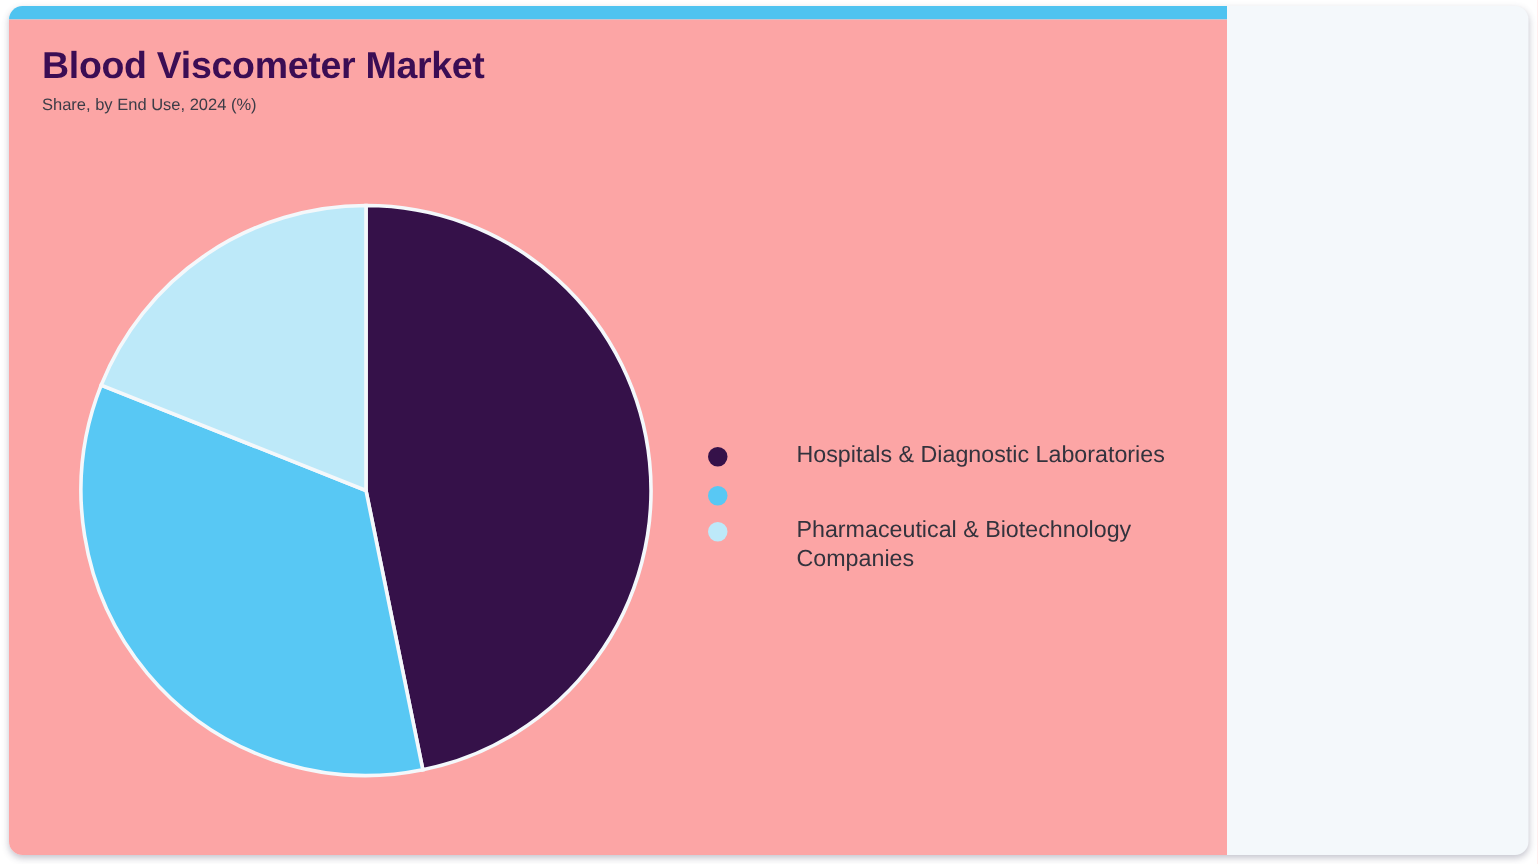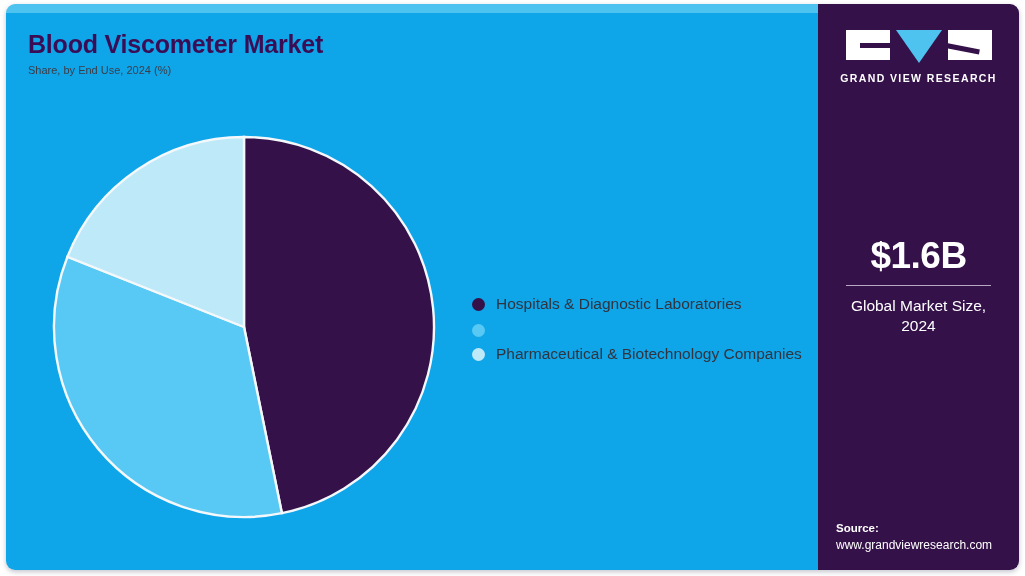--- a/index.html
+++ b/index.html
@@ -41,21 +41,21 @@
     background: #4fc3f0;
   }
 
   
   .main-area {
     position: absolute;
     left: 0;
     top: 9px;
     width: 812px;
     height: 557px;
-    background: #0ea5e9;
+    background: #fca5a5;
   }
 
   .titles {
     position: absolute;
     left: 22px;
     top: 17px;
     width: 700px;
   }
   .title-main {
     font-size: 25px;
@@ -100,20 +100,21 @@
     width: 13px;
     height: 13px;
     border-radius: 50%;
     margin-top: 4px;
     margin-right: 11px;
   }
   .legend-label {
     font-size: 15.5px;
     color: #33333d;
     line-height: 1.24;
+    margin-left: 35px;
   }
 
   
   .side-panel {
     position: absolute;
     right: 0;
     top: 0;
     width: 201px;
     height: 566px;
     background: #351149;
@@ -258,37 +259,14 @@
         </div>
 
         <div class="legend-item">
           <span class="legend-dot" style="background:#bde9f9"></span>
           <span class="legend-label">Pharmaceutical &amp; Biotechnology Companies</span>
         </div>
 
       </div>
     </div>
 
-    <div class="side-panel">
-
-      <div class="logo-block">
-        <div class="logo-marks">
-          <span class="logo-g"></span>
-          <span class="logo-v"></span>
-          <span class="logo-r"></span>
-        </div>
-        <div class="logo-text">GRAND VIEW RESEARCH</div>
-      </div>
-
-      <div class="stat-block">
-        <div class="stat-value">$1.6B</div>
-        <div class="stat-rule"></div>
-        <div class="stat-caption">Global Market Size, 2024</div>
-      </div>
-
-      <div class="source-block">
-        <div class="source-label">Source:</div>
-        <div class="source-url">www.grandviewresearch.com</div>
-      </div>
-
-    </div>
   </div>
 </div>
 
 </body></html>

